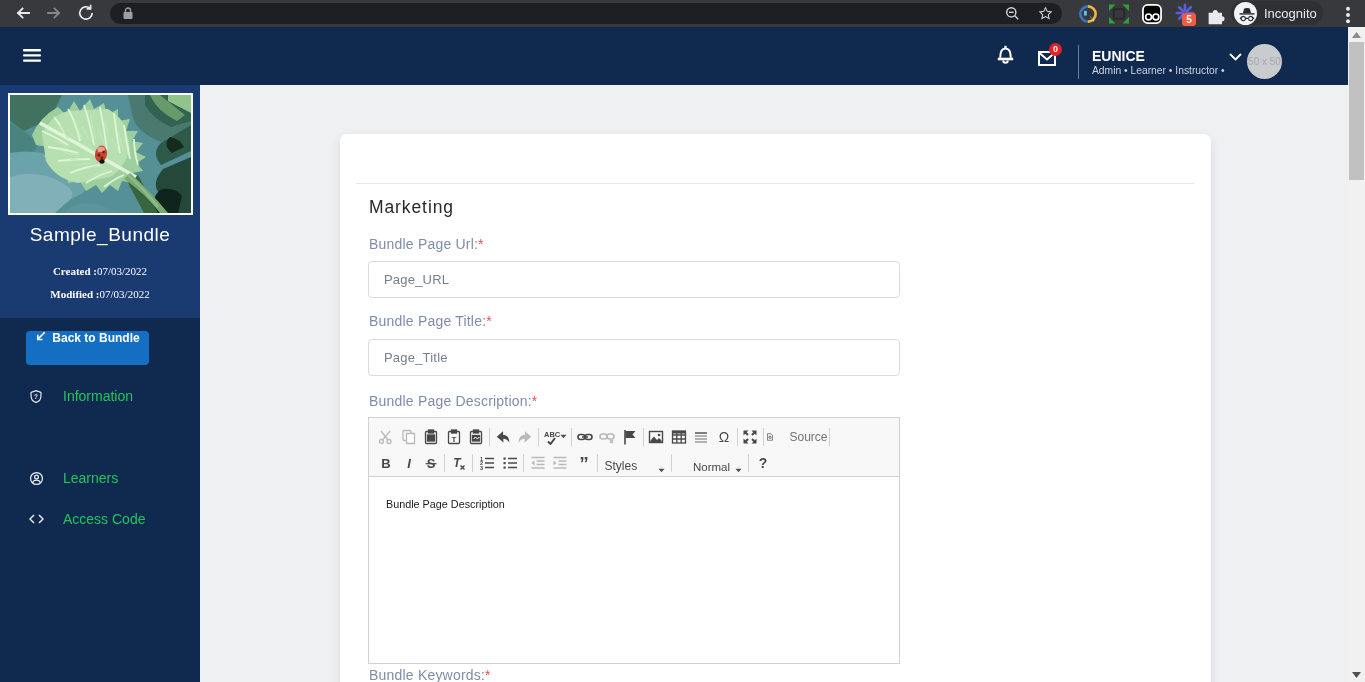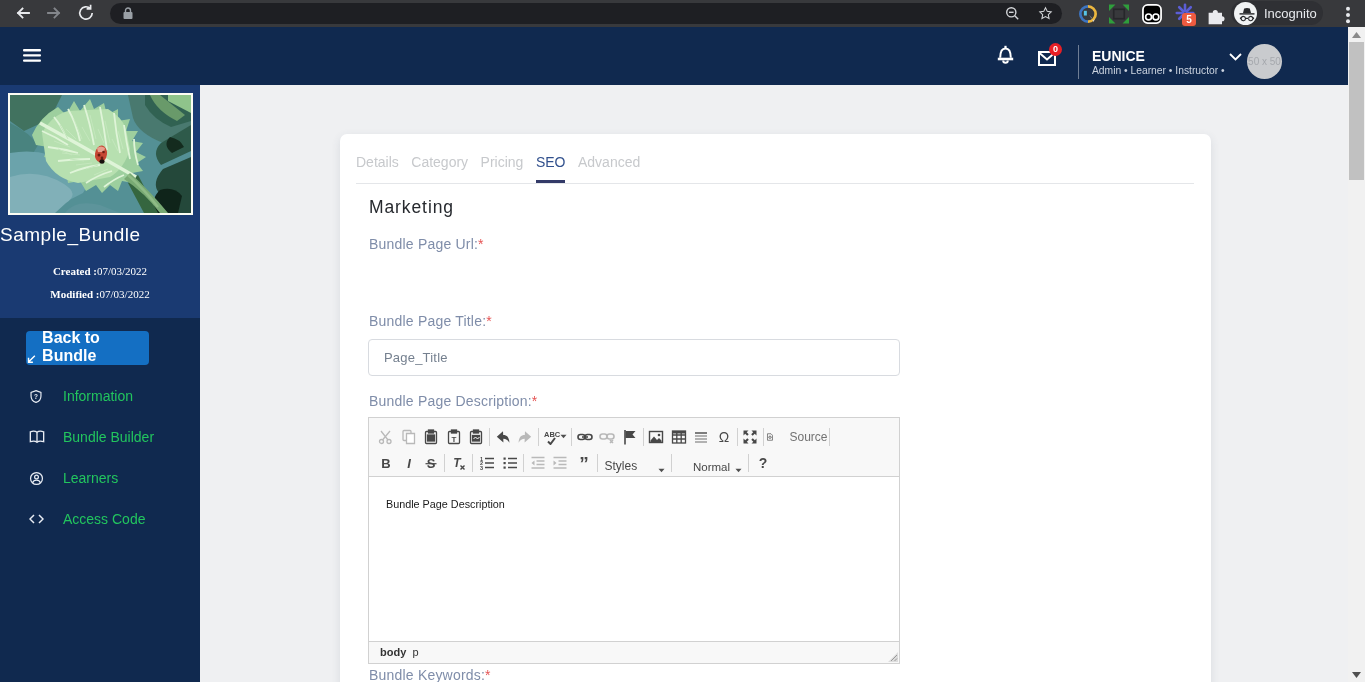--- a/index.html
+++ b/index.html
@@ -12,23 +12,23 @@
 #omnibox { position:absolute; left:110px; top:3px; width:952px; height:21px; border-radius:11px; background:#1e1f23; display:flex; align-items:center; }
 .navicon { position:absolute; top:3px; width:20px; height:20px; }
 
 
 #appheader { position:absolute; left:0; top:27px; width:1348px; height:58px; background:#10294f; }
 
 
 #sidebar { position:absolute; left:0; top:85px; width:200px; height:597px; background:#10294f; }
 #sidebartop { position:absolute; left:0; top:0; width:200px; height:233px; background:#1a3a72; }
 #bundleimg { position:absolute; left:8px; top:8px; width:185px; height:122px; border:2px solid #fdfdf4; }
-#bundlename { position:absolute; left:0; top:139px; width:200px; text-align:left; color:#fff; font-size:19px; font-weight:500; letter-spacing:.5px; }
+#bundlename { position:absolute; left:0; top:139px; width:200px; text-align:center; color:#fff; font-size:19px; font-weight:500; letter-spacing:.5px; }
 .sidedate { position:absolute; left:0; width:200px; text-align:center; color:#fff; font-size:11px;font-family:Liberation Serif, serif; }
-#backbtn { position:absolute; left:26px; top:246px; width:123px; height:34px; background:#146fc3; border-radius:4px; color:#fff; font-size:16px; font-weight:bold; display:flex; align-items:flex-end; justify-content:center; gap:6px; }
+#backbtn { position:absolute; left:26px; top:246px; width:123px; height:34px; background:#146fc3; border-radius:4px; color:#fff; font-size:12px; font-weight:bold; display:flex; align-items:flex-start; justify-content:center; gap:6px; }
 .navitem { position:absolute; left:0; width:200px; height:26px; display:flex; align-items:center; color:#22c55e; font-size:14px; }
 .navitem svg { margin-left:29px; }
 .navitem span { margin-left:0px; position:absolute; left:63px; }
 
 
 #main { position:absolute; left:200px; top:85px; width:1148px; height:597px; background:#eff0f2; }
 #card { position:absolute; left:140px; top:49px; width:871px; height:560px; background:#fff; border-radius:7px; box-shadow:0 3px 10px rgba(60,75,100,.12); }
 
 
 #tabs { position:absolute; left:16px; top:16px; display:flex; font-size:14px; color:#c7c9cc; }
@@ -244,57 +244,44 @@
     Back to Bundle
   </div>
 
   <div class="navitem" style="top:298px">
     <svg width="14" height="15" viewBox="0 0 24 24" fill="none" stroke="#e9edf4" stroke-width="2">
         <path d="M12 2 L20.5 5 V11 C20.5 16.5 17 20.5 12 22 C7 20.5 3.5 16.5 3.5 11 V5 Z"></path>
         <text x="12" y="15.5" font-size="11" fill="#e9edf4" stroke="none" text-anchor="middle" font-weight="bold">?</text>
       </svg>
     <span>Information</span>
   </div>
-  <div class="navitem" style="top:339px">
-    <svg width="16" height="14" viewBox="0 0 24 20" fill="none" stroke="#e9edf4" stroke-width="2">
-        <path d="M12 3 C9.5 1 5.5 1 2 2.2 V17 C5.5 15.8 9.5 15.8 12 17.8 C14.5 15.8 18.5 15.8 22 17 V2.2 C18.5 1 14.5 1 12 3 Z"></path>
-        <path d="M12 3 V17.8"></path>
-      </svg>
-    <span>Bundle Builder</span>
-  </div>
   <div class="navitem" style="top:380px">
     <svg width="15" height="15" viewBox="0 0 24 24" fill="none" stroke="#e9edf4" stroke-width="2">
         <circle cx="12" cy="12" r="9.5"></circle>
         <circle cx="12" cy="9.5" r="3"></circle>
         <path d="M5.5 19.2 C7 15.6 9 14.6 12 14.6 C15 14.6 17 15.6 18.5 19.2"></path>
       </svg>
     <span>Learners</span>
   </div>
   <div class="navitem" style="top:421px">
     <svg width="15" height="12" viewBox="0 0 24 16" fill="none" stroke="#e9edf4" stroke-width="2.4">
         <path d="M8 1.5 L1.5 8 L8 14.5"></path>
         <path d="M16 1.5 L22.5 8 L16 14.5"></path>
       </svg>
     <span>Access Code</span>
   </div>
 </div>
 
 <div id="main">
   <div id="card">
-    <div id="tabs">
-      <div class="tab">Details</div>
-      <div class="tab">Category</div>
-      <div class="tab">Pricing</div>
-      <div class="tab active">SEO</div>
-      <div class="tab">Advanced</div>
-    </div>
     <div id="tabline"></div>
     <div id="marketing">Marketing</div>
 
     <div class="flabel" style="top:102px">Bundle Page Url:<i>*</i></div>
+    <div class="finput" style="top:127px">Page_URL</div>
 
     <div class="flabel" style="top:179px">Bundle Page Title:<i>*</i></div>
     <div class="finput" style="top:205px">Page_Title</div>
 
     <div class="flabel" style="top:259px">Bundle Page Description:<i>*</i></div>
 
     <div id="cke">
       <div id="cktoolbar">
         <div class="ckrow" id="ckrow1">
             <div class="ckbtn">
@@ -531,26 +518,20 @@
             </div>
             <div class="cksep"></div>
             <div class="ckbtn" style="width:25px">
               <svg width="16" height="16" viewBox="0 0 16 16">
                 <text x="8" y="13" font-size="14" font-weight="bold" text-anchor="middle" fill="#484848">?</text>
               </svg>
             </div>
           </div>
       </div>
       <div id="ckbody">Bundle Page Description</div>
-      <div id="ckfoot"><b>body</b>&nbsp;&nbsp;p
-        <svg style="position:absolute;right:1px;bottom:1px" width="10" height="10" viewBox="0 0 10 10">
-            <path d="M10 0 L10 10 L0 10 Z" fill="#ddd"></path>
-            <path d="M9 3 L3 9 M9 6.5 L6.5 9" stroke="#999" stroke-width="1"></path>
-          </svg>
-      </div>
     </div>
 
     <div class="flabel" style="top:533px">Bundle Keywords:<i>*</i></div>
   </div>
 </div>
 
 <div id="scroll">
   <svg style="position:absolute;left:3px;top:4px" width="11" height="8" viewBox="0 0 11 8">
       <path d="M5.5 1 L10 7 H1 Z" fill="#8a8a8a"></path>
     </svg>

